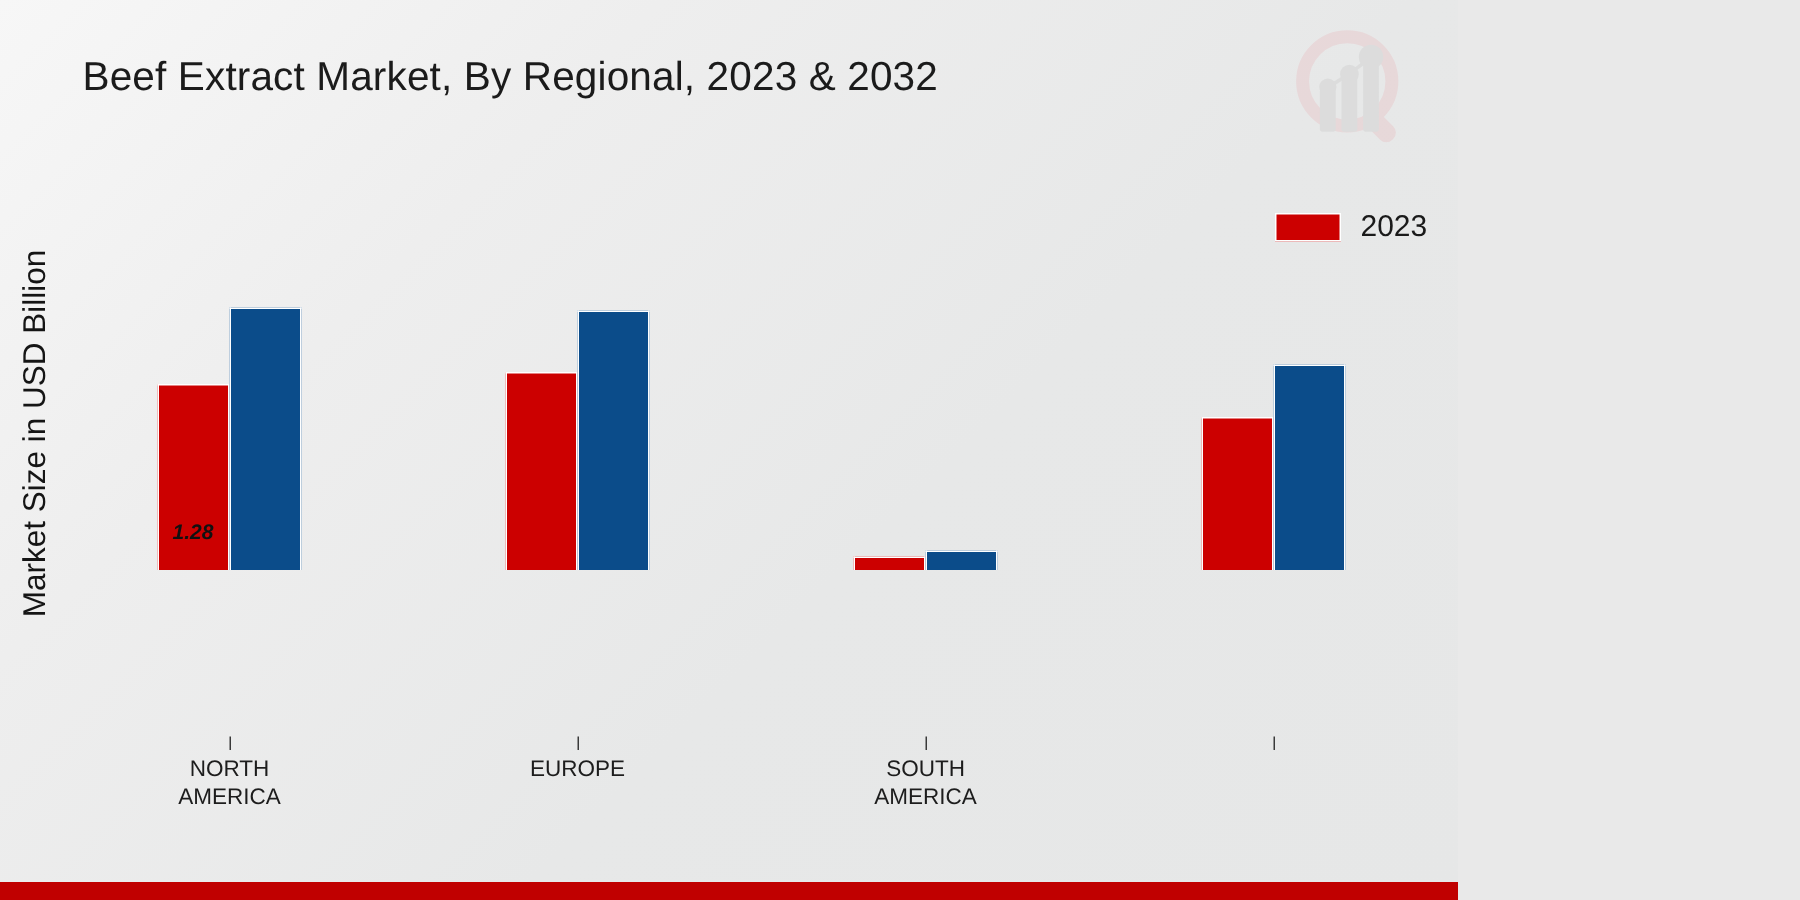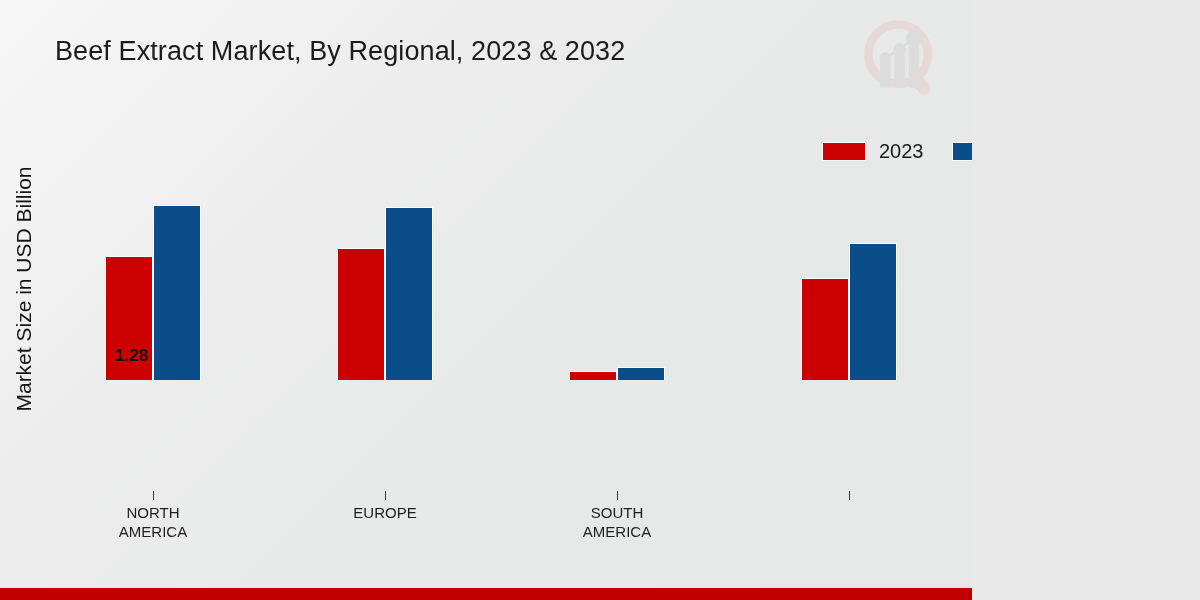--- a/index.html
+++ b/index.html
@@ -52,21 +52,21 @@
     text-align: center;
     transform: rotate(-90deg);
     font-size: 21px;
     color: #151515;
     white-space: nowrap;
   }
 
   
   #legend {
     position: absolute;
-    left: 822px;
+    left: 850px;
     top: 140px;
     display: flex;
     align-items: flex-start;
     gap: 28px;
   }
   .legend-item {
     display: flex;
     align-items: center;
     gap: 13px;
   }
@@ -127,24 +127,25 @@
     width: 180px;
     margin-left: -90px;
     text-align: center;
     font-size: 15px;
     line-height: 19px;
     color: #1d1d1d;
   }
 
   .value-label {
     position: absolute;
-    font-size: 17px;
+    font-size: 14px;
     font-weight: bold;
     color: #111111;
     white-space: nowrap;
+    font-style: italic;
   }
 
   
   #bottom-strip {
     position: absolute;
     left: 0;
     bottom: 0;
     width: 1200px;
     height: 12px;
     background: #c00000;

